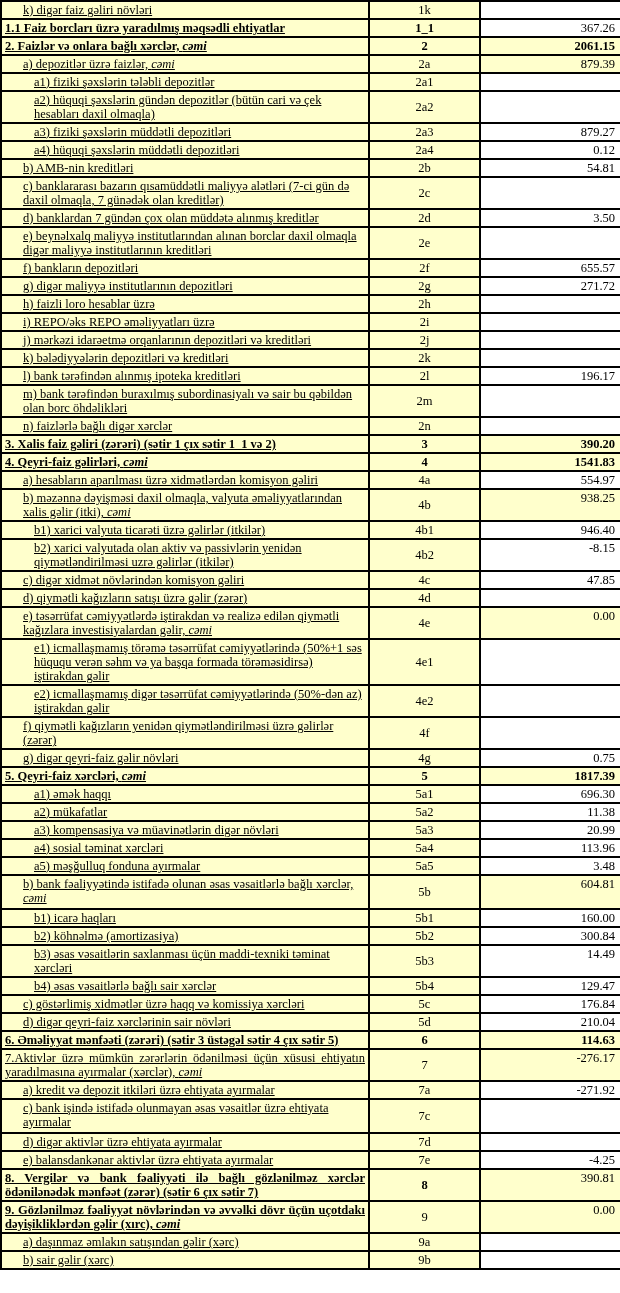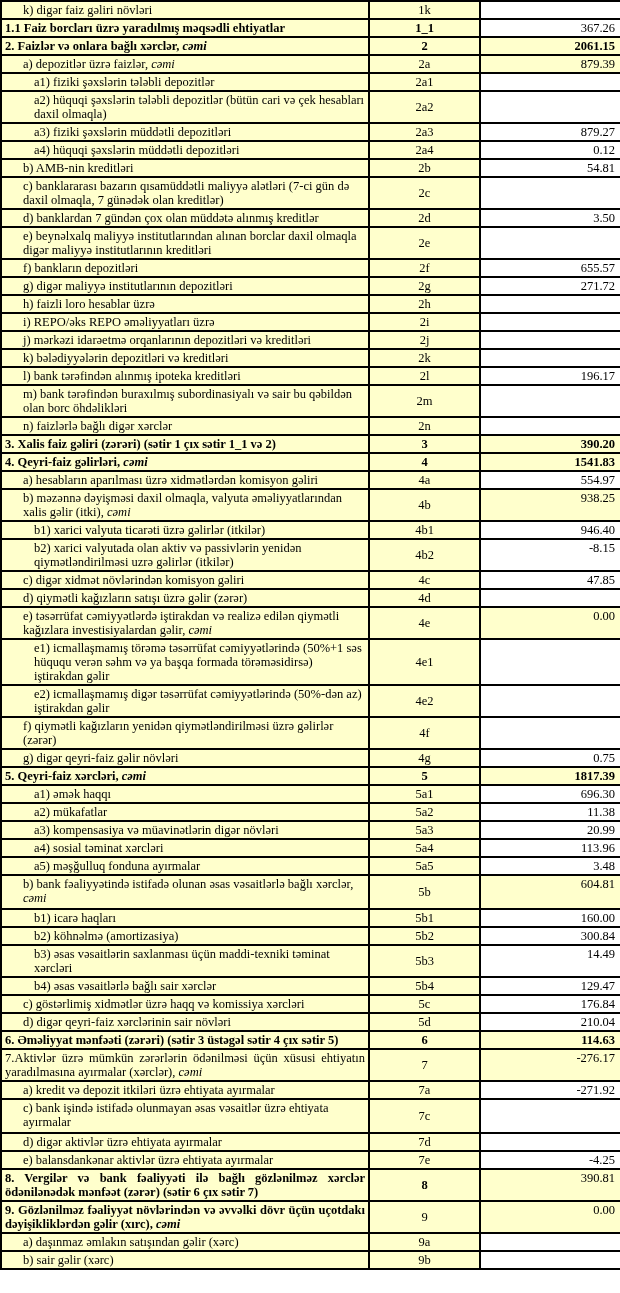--- a/index.html
+++ b/index.html
@@ -21,20 +21,21 @@
   table.fin td {
     border: 2px solid #000000;
     font-size: 12.5px;
     line-height: 14px;
     background: #ffffcc;
     overflow: hidden;
   }
   td.desc {
     vertical-align: top;
     padding: 1px 3px 1px 3px;
+    text-decoration: underline;
   }
   td.desc.lvl2 { padding-left: 21px; }
   td.desc.lvl3 { padding-left: 32px; }
   td.desc.just { text-align: justify; margin-top: 32px; }
   td.code {
     text-align: center;
     vertical-align: middle;
     padding: 1px 2px;
   }
   td.val {
@@ -76,21 +77,21 @@
         <td class="desc lvl2"><span>a) depozitlər üzrə faizlər, </span><i>cəmi</i></td>
         <td class="code">2a</td>
         <td class="val">879.39</td>
       </tr>
       <tr>
         <td class="desc lvl3"><span>a1) fiziki şəxslərin tələbli depozitlər</span></td>
         <td class="code">2a1</td>
         <td class="val white"></td>
       </tr>
       <tr>
-        <td class="desc lvl3"><span>a2) hüquqi şəxslərin tələbli depozitlər (bütün cari və çek hesabları daxil olmaqla)</span></td>
+        <td class="desc lvl3"><span>a2) hüquqi şəxslərin gündən depozitlər (bütün cari və çek hesabları daxil olmaqla)</span></td>
         <td class="code">2a2</td>
         <td class="val white"></td>
       </tr>
       <tr>
         <td class="desc lvl3"><span>a3) fiziki şəxslərin müddətli depozitləri</span></td>
         <td class="code">2a3</td>
         <td class="val white">879.27</td>
       </tr>
       <tr>
         <td class="desc lvl3"><span>a4) hüquqi şəxslərin müddətli depozitləri</span></td>

